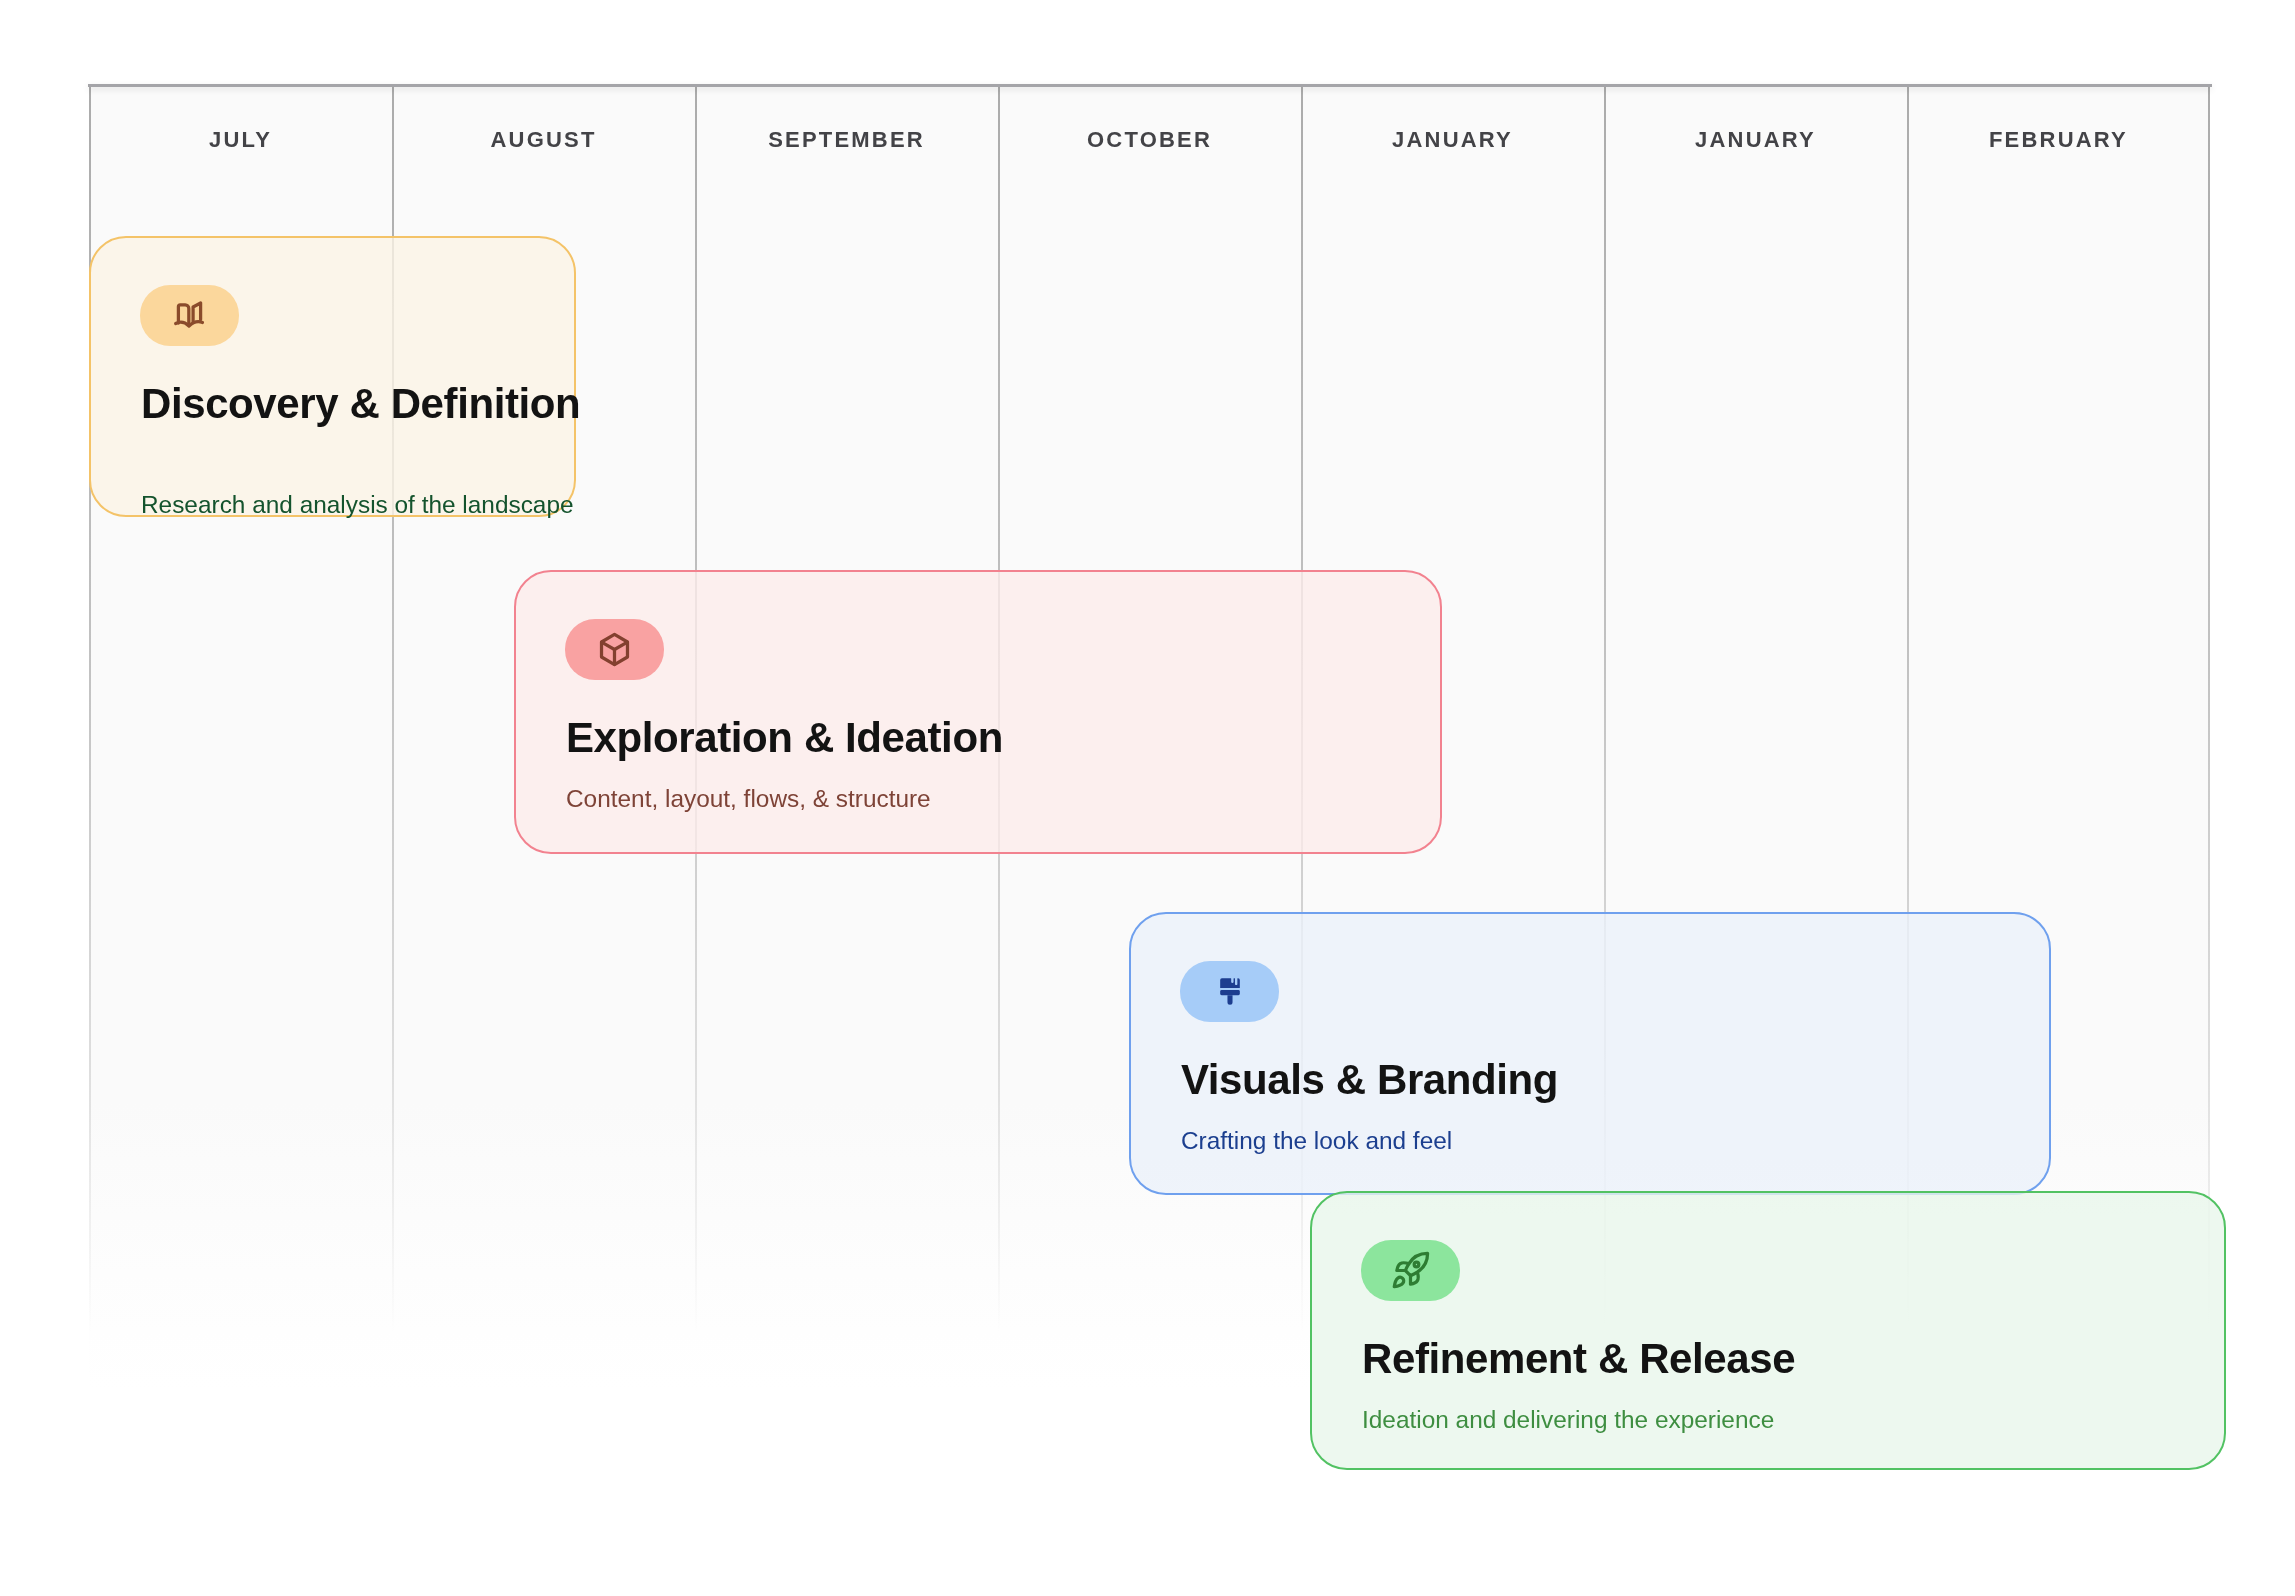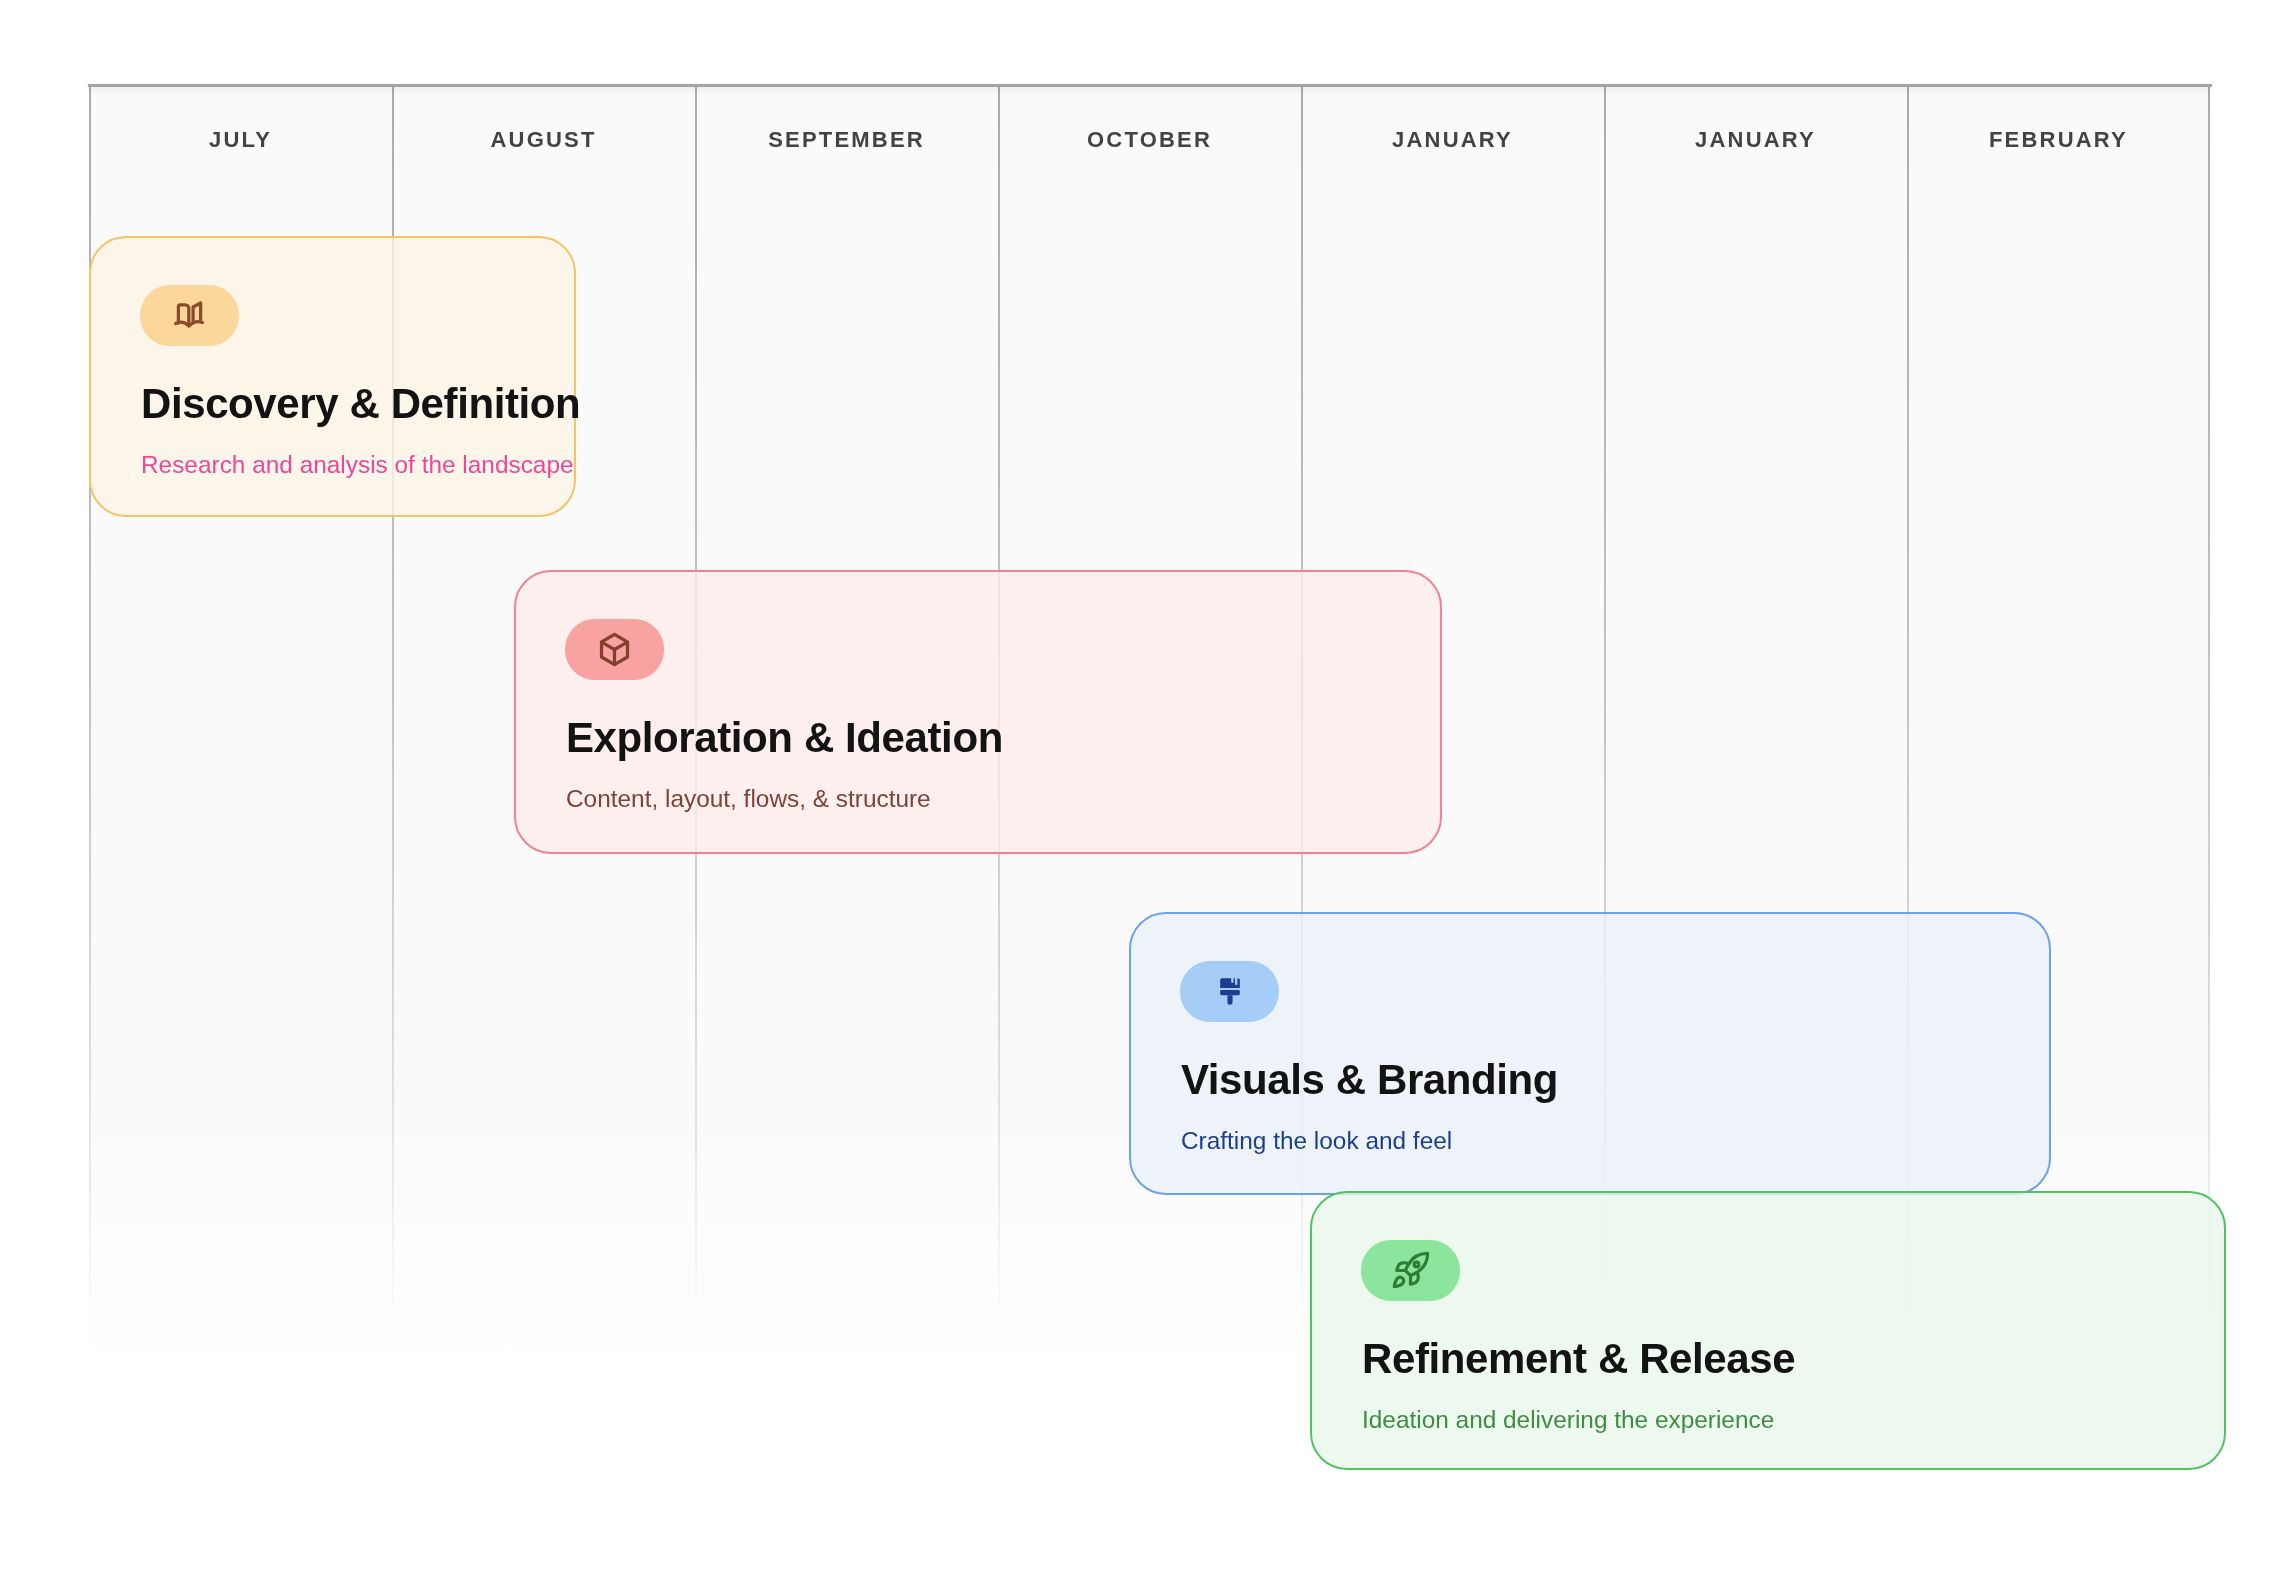--- a/index.html
+++ b/index.html
@@ -34,21 +34,21 @@
   .phase-title{
     position:absolute;left:50px;top:142px;white-space:nowrap;
     font-size:42px;font-weight:bold;color:#131313;letter-spacing:-0.4px;
   }
   .phase-subtitle{
     position:absolute;left:50px;top:213px;white-space:nowrap;
     font-size:24.4px;font-weight:normal;
   }
   .phase-1{left:89px;top:236px;width:487px;height:281px;background:rgba(251,243,230,0.78);border-color:#F4C368;}
   .phase-1 .badge{background:#FBD79C;}
-  .phase-1 .phase-subtitle{color:#ec4899;}
+  .phase-1 .phase-subtitle{color:#14532d;margin-top:40px;}
   .phase-2{left:514px;top:554px;width:928px;height:284px;background:rgba(252,236,235,0.78);border-color:#F2828F;margin-top:16px;}
   .phase-2 .badge{background:#F9A2A2;}
   .phase-2 .phase-subtitle{color:#7E4337;}
   .phase-3{left:1129px;top:912px;width:922px;height:283px;background:rgba(234,241,250,0.78);border-color:#6FA0EE;}
   .phase-3 .badge{background:#A6CCF8;}
   .phase-3 .phase-subtitle{color:#1C3F8F;}
   .phase-4{left:1310px;top:1191px;width:916px;height:279px;background:rgba(233,246,235,0.80);border-color:#52C263;}
   .phase-4 .badge{background:#8CE59D;}
   .phase-4 .phase-subtitle{color:#3E8E41;}
   svg{display:block;}

